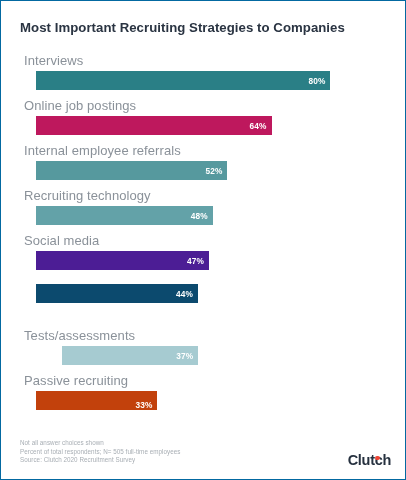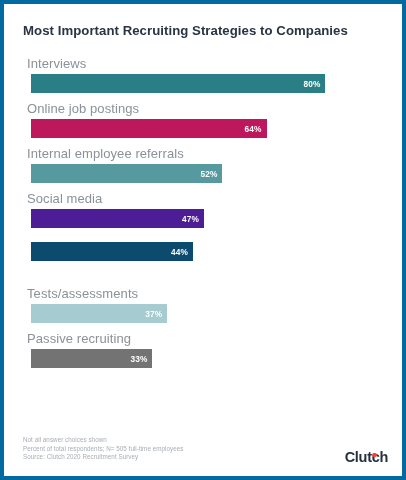--- a/index.html
+++ b/index.html
@@ -12,21 +12,21 @@
     height: 480px;
     font-family: "Liberation Sans", sans-serif;
     overflow: hidden;
   }
   #chart-card {
     position: relative;
     box-sizing: border-box;
     width: 406px;
     height: 480px;
     background: #ffffff;
-    border: 4px solid #0369a1;
+    border: 1px solid #0369a1;
     padding: 0;
   }
   #chart-title {
     position: absolute;
     left: 19px;
     top: 19px;
     font-size: 13.2px;
     font-weight: bold;
     color: #2a3442;
     letter-spacing: 0.05px;
@@ -53,21 +53,21 @@
   }
   .bar-track {
     position: relative;
     margin-top: 5px;
     height: 19px;
     width: 100%;
     background: transparent;
   }
   .bar-fill {
     position: absolute;
-    left: 8px;
+    left: 16px;
     top: 0;
     height: 19px;
     display: flex;
     align-items: center;
     justify-content: flex-end;
     box-sizing: border-box;
     padding-right: 5px;
   }
   .bar-value {
     font-size: 8.3px;
@@ -130,46 +130,54 @@
       </div>
       <div class="bar-group">
         <div class="bar-label">Internal employee referrals</div>
         <div class="bar-track">
           <div class="bar-fill" style="width: 52%; background: rgb(86, 153, 158); text-align: right;">
             <span class="bar-value">52%</span>
           </div>
         </div>
       </div>
       <div class="bar-group">
+        <div class="bar-label">Recruiting technology</div>
+        <div class="bar-track">
+          <div class="bar-fill" style="width: 48%; background: rgb(99, 162, 168);">
+            <span class="bar-value">48%</span>
+          </div>
+        </div>
+      </div>
+      <div class="bar-group">
         <div class="bar-label">Social media</div>
         <div class="bar-track">
           <div class="bar-fill" style="width: 47%; background: #4c1d95;">
             <span class="bar-value">47%</span>
           </div>
         </div>
       </div>
       <div class="bar-group">
         <div class="bar-track">
           <div class="bar-fill" style="width: 44%; background: #0c4a6e;">
             <span class="bar-value">44%</span>
           </div>
         </div>
       </div>
       <div class="bar-group">
         <div class="bar-label">Tests/assessments</div>
         <div class="bar-track">
-          <div class="bar-fill" style="width: 37%; background: rgb(166, 203, 209);">
+          <div class="bar-fill" style="width: 37%; background: rgb(166, 203, 209); margin-left: 26px;">
             <span class="bar-value">37%</span>
           </div>
         </div>
       </div>
       <div class="bar-group">
         <div class="bar-label">Passive recruiting</div>
         <div class="bar-track">
-          <div class="bar-fill" style="width: 33%; background: #737373;">
+          <div class="bar-fill" style="width: 33%; background: #c2410c; align-items: flex-end;">
             <span class="bar-value">33%</span>
           </div>
         </div>
       </div>
     </div>
 
   <div id="footer-notes">
     <div>Not all answer choices shown</div>
     <div>Percent of total respondents; N= 505 full-time employees</div>
     <div>Source: Clutch 2020 Recruitment Survey</div>

